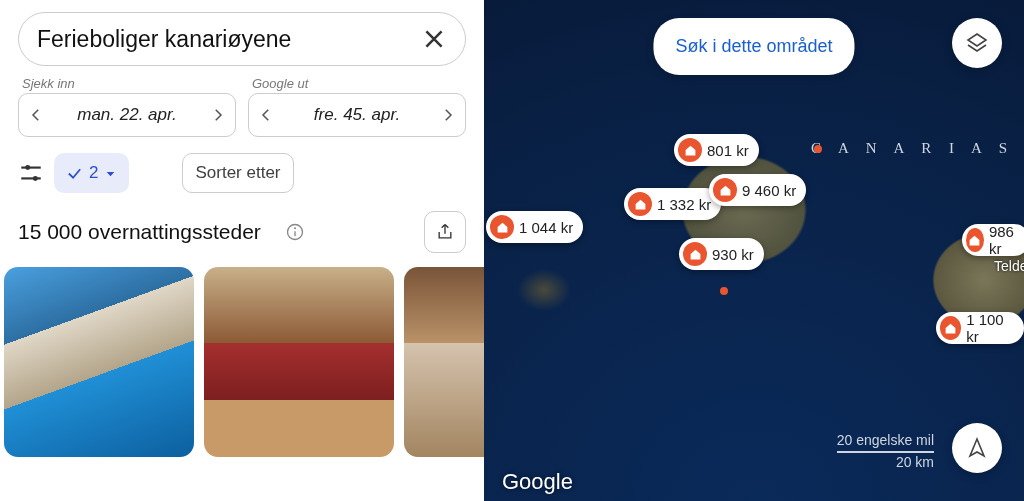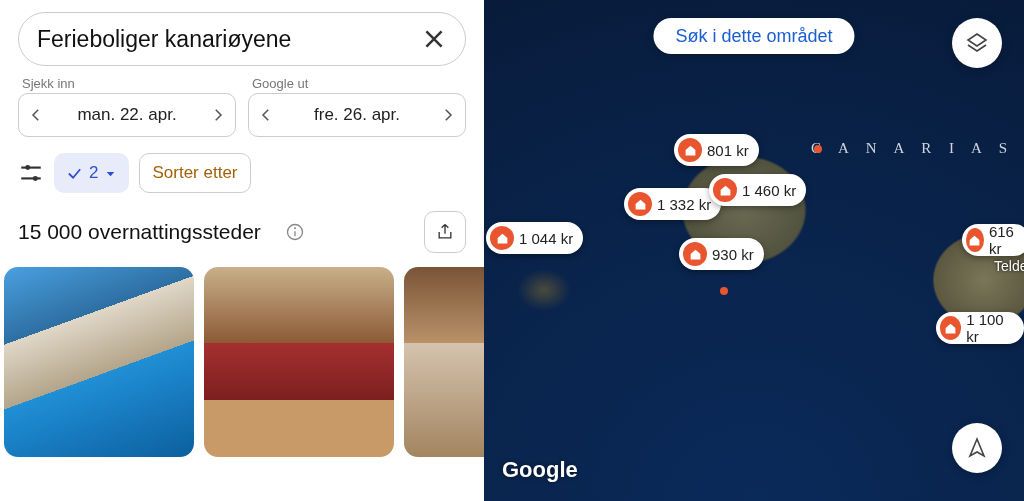--- a/index.html
+++ b/index.html
@@ -6,30 +6,30 @@
   body { width: 1024px; height: 501px; overflow: hidden; display: flex; }
 
   
   .left { width: 484px; height: 100%; background: #fff; position: relative; display: flex; flex-direction: column; }
 
   .search-bar { margin: 12px 18px 10px 18px; display: flex; align-items: center; border: 1px solid #ccc; border-radius: 32px; height: 54px; padding: 0 18px; justify-content: flex-end; }
   .search-bar input { flex:1; border:none; outline:none; font-size: 23px; color:#111; background:transparent; }
   .search-bar .close { width:26px; height:26px; stroke:#333; stroke-width:2.3; fill:none; cursor:pointer; }
 
   .dates { display:flex; gap:12px; padding: 0 18px 12px 18px; }
-  .date { flex:1; }
+  .date { flex:1;font-style:italic; }
   .date-label { font-size:13px; color:#777; margin:0 0 2px 4px; }
   .date-box { border:1px solid #ccc; border-radius:10px; height:44px; display:flex; align-items:center; justify-content:space-between; padding:0 8px; }
   .date-box span { font-size:17px; color:#222; }
   .chev { width:18px; height:18px; stroke:#555; stroke-width:2; fill:none; }
 
   .chips { display:flex; align-items:center; gap:10px; padding: 4px 18px 18px 18px; overflow:hidden; }
   .chip { display:inline-flex; align-items:center; gap:6px; height:40px; border-radius:10px; padding:0 12px; font-size:17px; white-space:nowrap; }
   .chip.blue { background:#e8ecfa; color:#2b4fd0; }
-  .chip.plain { border:1px solid #ccc; color:#a16207; }
+  .chip.plain { border:1px solid #ccc; color:#404040;margin-left:43px; }
   .chip .tick { width:17px; height:17px; stroke:#2b4fd0; stroke-width:2.5; fill:none; }
   .chip .drop { width:13px; height:13px; fill:#2b4fd0; }
   .tune { width:26px; height:26px; }
   .tune line { stroke:#333; stroke-width:2; }
   .tune circle { fill:#333; }
 
   .result-header { display:flex; align-items:center; justify-content:space-between; padding:0 18px 14px 18px; }
   .result-header .txt { display:flex; align-items:center; gap:24px; }
   .result-header .txt span { font-size:21px; color:#111; }
   .info { width:20px; height:20px; stroke:#888; stroke-width:1.6; fill:none; }
@@ -44,38 +44,38 @@
   .c3 { background: linear-gradient(#7a5438,#b99269 40%,#d5c3ae 40%,#a38560 100%); }
 
   
   .right { flex:1; height:100%; position:relative;
     background:
       radial-gradient(ellipse 150px 130px at 260px 210px, #6a6a52 0%, #52533f 40%, transparent 42%),
       radial-gradient(ellipse 110px 100px at 500px 280px, #7a7658 0%, #5c5840 45%, transparent 47%),
       radial-gradient(ellipse 45px 35px at 60px 290px, #4a4a3a 0%, transparent 60%),
       radial-gradient(ellipse 800px 700px at 50% 100%, #0a2a5a, #092044 60%, #061530);
   }
-  .topbtn { position:absolute; top:18px; left:50%; transform:translateX(-50%); background:#fff; border-radius:26px; height:36px; padding:0 22px; display:flex; align-items:center; font-size:18px; color:#1a5fcf; box-shadow:0 2px 8px rgba(0,0,0,.2); }
+  .topbtn { position:absolute; top:18px; left:50%; transform:translateX(-50%); background:#fff; border-radius:26px; height:57px; padding:0 22px; display:flex; align-items:center; font-size:18px; color:#1a5fcf; box-shadow:0 2px 8px rgba(0,0,0,.2); }
   .round { position:absolute; width:50px; height:50px; border-radius:50%; background:#fff; display:flex; align-items:center; justify-content:center; box-shadow:0 2px 8px rgba(0,0,0,.25); }
   .layers { top:18px; right:22px; }
   .compass { bottom:28px; right:22px; }
   .round svg { width:24px; height:24px; stroke:#444; stroke-width:1.6; fill:none; }
 
   .pin { position:absolute; background:#fff; border-radius:18px; height:32px; padding:0 10px 0 4px; display:flex; align-items:center; gap:5px; font-size:15px; font-weight:500; color:#222; box-shadow:0 2px 6px rgba(0,0,0,.35); }
   .pin.stack::before { content:""; position:absolute; top:-3px; left:6px; right:6px; height:32px; border-radius:18px; background:#fff; z-index:-1; box-shadow:0 2px 6px rgba(0,0,0,.35); }
   .pin.stack::after  { content:""; position:absolute; top:-6px; left:12px; right:12px; height:32px; border-radius:18px; background:#fff; z-index:-2; box-shadow:0 2px 6px rgba(0,0,0,.35); }
   .pin .dot { width:24px; height:24px; border-radius:50%; background:#e8552f; display:flex; align-items:center; justify-content:center; }
   .pin .dot svg { width:13px; height:13px; fill:#fff; }
   .pin .tail { position:absolute; bottom:-6px; left:22px; width:12px; height:12px; background:#fff; transform:rotate(45deg); z-index:-1; }
 
   .red-dot { position:absolute; width:8px; height:8px; border-radius:50%; background:#e8552f; }
 
   .map-label { position:absolute; color:#cfd6e0; letter-spacing:7px; font-size:15px; font-family: Georgia, serif; }
   .city-label { position:absolute; color:#fff; font-size:14px; text-shadow:0 0 3px #000; }
-  .google { position:absolute; left:18px; bottom:18px; font-size:22px; color:#fff; text-shadow:0 0 4px rgba(0,0,0,.6); font-weight:700; }
+  .google { position:absolute; left:18px; bottom:6px; font-size:22px; color:#fff; text-shadow:0 0 4px rgba(0,0,0,.6); font-weight:400; }
   .scale { position:absolute; right:90px; bottom:30px; color:#cfd6e0; font-size:14px; text-align:right; }
   .scale div { line-height:1.3; }
   .scale .bar { height:2px; background:#cfd6e0; margin-top:2px; }
 </style>
 </head>
 <body>
 
 <div class="left">
 
   <div class="search-bar">
@@ -97,21 +97,21 @@
             <path d="M9 5 L16 12 L9 19"></path>
           </svg>
       </div>
     </div>
     <div class="date">
       <div class="date-label">Google ut</div>
       <div class="date-box">
         <svg class="chev" viewBox="0 0 24 24">
             <path d="M15 5 L8 12 L15 19"></path>
           </svg>
-        <span>fre. 26. apr.</span>
+        <span>fre. 45. apr.</span>
         <svg class="chev" viewBox="0 0 24 24">
             <path d="M9 5 L16 12 L9 19"></path>
           </svg>
       </div>
     </div>
   </div>
 
   <div class="chips">
     <svg class="tune" viewBox="0 0 24 24">
       <line x1="3" y1="7" x2="21" y2="7"></line>
@@ -200,56 +200,61 @@
         </span>
         <span>1 332 kr</span>
         <span class="tail"></span>
       </div>
       <div class="pin" style="left: 225px; top: 174px;">
         <span class="dot">
           <svg viewBox="0 0 24 24">
             <path d="M3 11 L12 3 L21 11 V21 H3 Z"></path>
           </svg>
         </span>
-        <span>1 460 kr</span>
+        <span>9 460 kr</span>
         <span class="tail"></span>
       </div>
       <div class="pin" style="left: 195px; top: 238px;">
         <span class="dot">
           <svg viewBox="0 0 24 24">
             <path d="M3 11 L12 3 L21 11 V21 H3 Z"></path>
           </svg>
         </span>
         <span>930 kr</span>
         <span class="tail"></span>
       </div>
-      <div class="pin" style="left: 2px; top: 222px;">
+      <div class="pin" style="left: 2px; top: 211px;">
         <span class="dot">
           <svg viewBox="0 0 24 24">
             <path d="M3 11 L12 3 L21 11 V21 H3 Z"></path>
           </svg>
         </span>
         <span>1 044 kr</span>
         <span class="tail"></span>
       </div>
       <div class="pin" style="left: 478px; top: 224px;">
         <span class="dot">
           <svg viewBox="0 0 24 24">
             <path d="M3 11 L12 3 L21 11 V21 H3 Z"></path>
           </svg>
         </span>
-        <span>616 kr</span>
+        <span>986 kr</span>
         <span class="tail"></span>
       </div>
       <div class="pin" style="left: 452px; top: 312px;">
         <span class="dot">
           <svg viewBox="0 0 24 24">
             <path d="M3 11 L12 3 L21 11 V21 H3 Z"></path>
           </svg>
         </span>
         <span>1 100 kr</span>
         <span class="tail"></span>
       </div>
     </div>
 
   <div class="google">Google</div>
 
+  <div class="scale">
+    <div>20 engelske mil</div>
+    <div class="bar"></div>
+    <div>20 km</div>
+  </div>
 </div>
 
 </body></html>

